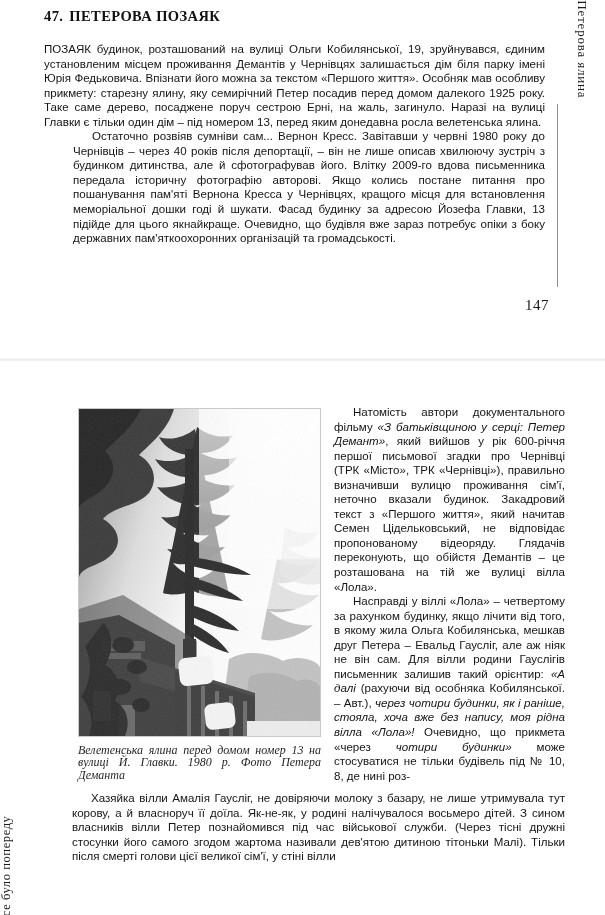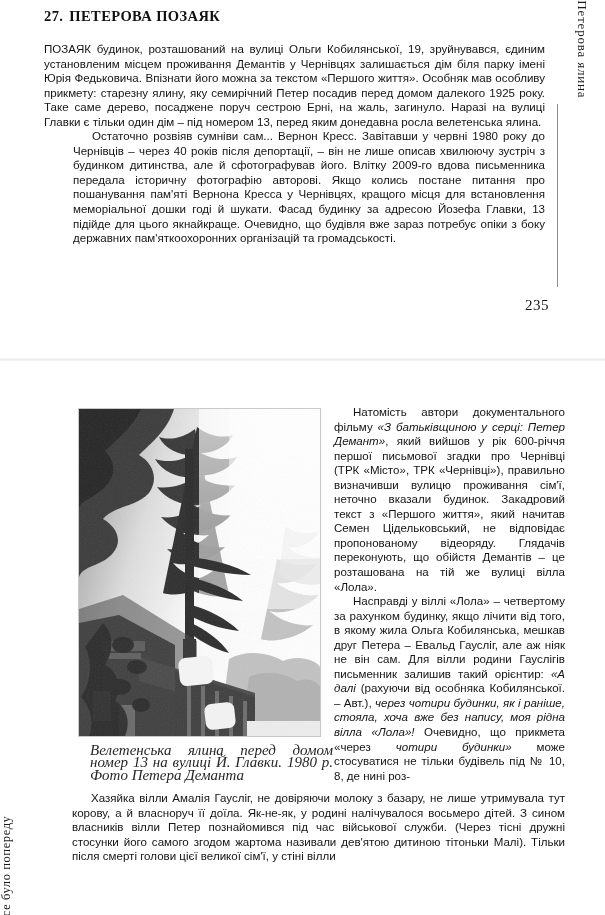--- a/index.html
+++ b/index.html
@@ -144,25 +144,24 @@
     overflow: hidden;
     position: relative;
     background: #ffffff;
   }
   .photo-frame svg { display: block; }
   .photo-caption {
     margin-top: 7px;
     width: 243px;
     font-family: "Liberation Serif", serif;
     font-style: italic;
-    font-size: 15px;
+    font-size: 12px;
     line-height: 12.4px;
     text-align: justify;
     color: #262626;
-    margin-left: 12px;
   }
 
   
   .right-col {
     position: absolute;
     left: 334px;
     top: 44px;
     width: 231px;
     font-size: 11.55px;
     line-height: 14.55px;
@@ -186,34 +185,34 @@
   }
   .full-col p { margin: 0; }
   .full-col p.indent { text-indent: 19px; }
 </style>
 </head>
 <body>
 
 <div id="page-one">
 
   <div class="chapter-heading">
-    <span class="num">27.</span><span>ПЕТЕРОВА ПОЗАЯК</span>
+    <span class="num">47.</span><span>ПЕТЕРОВА ПОЗАЯК</span>
   </div>
 
   <div class="body-col" id="p1-text">
     <p>ПОЗАЯК будинок, розташований на вулиці Ольги Кобилянської, 19, зруйнувався, єдиним установленим місцем проживання Демантів у Чернівцях залишається дім біля парку імені Юрія Федьковича. Впізнати його можна за текстом «Першого життя». Особняк мав особливу прикмету: старезну ялину, яку семирічний Петер посадив перед домом далекого 1925 року. Таке саме дерево, посаджене поруч сестрою Ерні, на жаль, загинуло. Наразі на вулиці Главки є тільки один дім – під номером 13, перед яким донедавна росла велетенська ялина.</p>
     <p class="indent">Остаточно розвіяв сумніви сам... Вернон Кресс. Завітавши у червні 1980 року до Чернівців – через 40 років після депортації, – він не лише описав хвилюючу зустріч з будинком дитинства, але й сфотографував його. Влітку 2009-го вдова письменника передала історичну фотографію авторові. Якщо колись постане питання про пошанування пам'яті Вернона Кресса у Чернівцях, кращого місця для встановлення меморіальної дошки годі й шукати. Фасад будинку за адресою Йозефа Главки, 13 підійде для цього якнайкраще. Очевидно, що будівля вже зараз потребує опіки з боку державних пам'яткоохоронних організацій та громадськості.</p>
   </div>
 
   <div class="run-head-right">
     <span class="rh-text">27. Петерова ялина</span>
   </div>
   <div class="rule-vert"></div>
 
-  <div class="folio">235</div>
+  <div class="folio">147</div>
 </div>
 
 <div class="page-sep"></div>
 
 <div id="page-two">
 
   <div class="run-head-left">
     <span class="rh-text">давно, коли ще все було попереду</span>
   </div>
 

